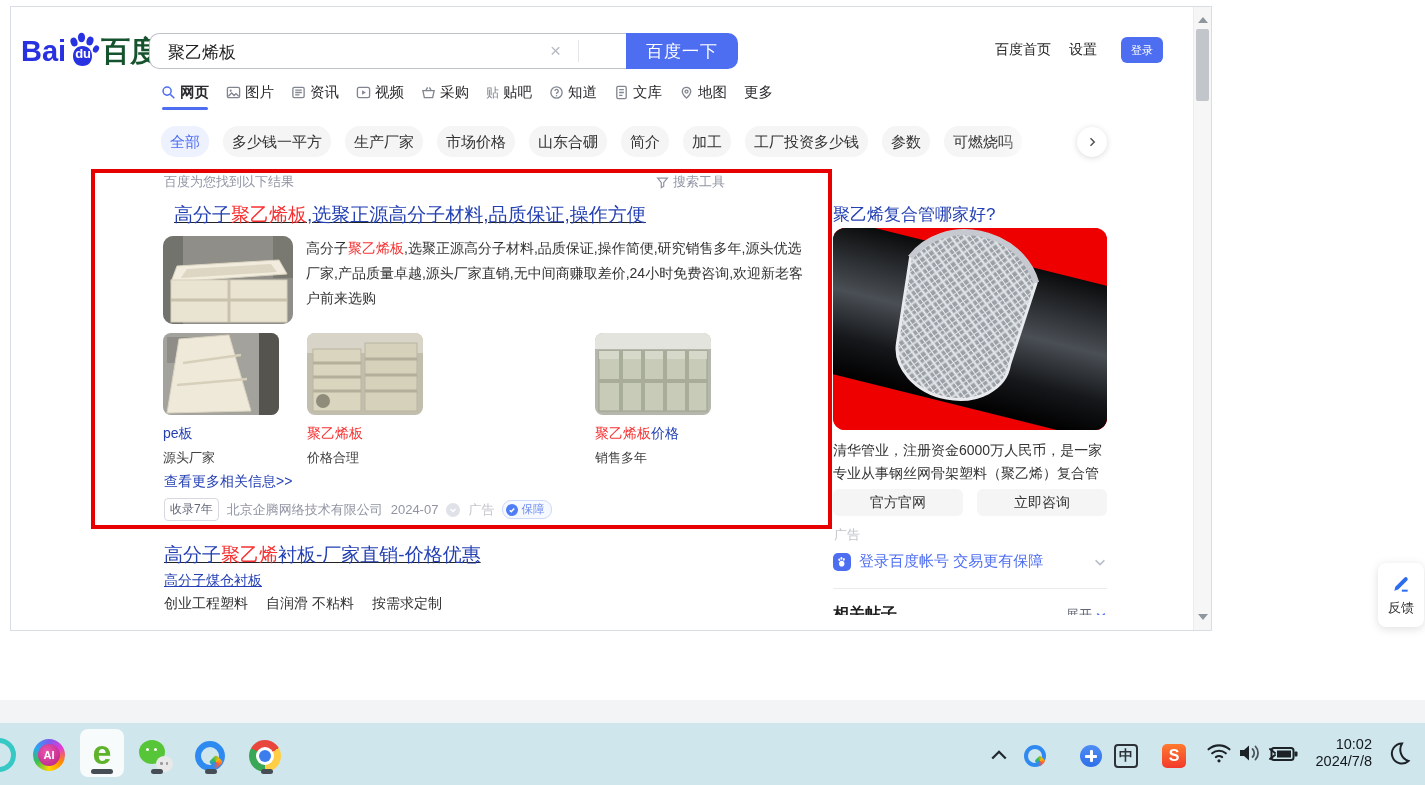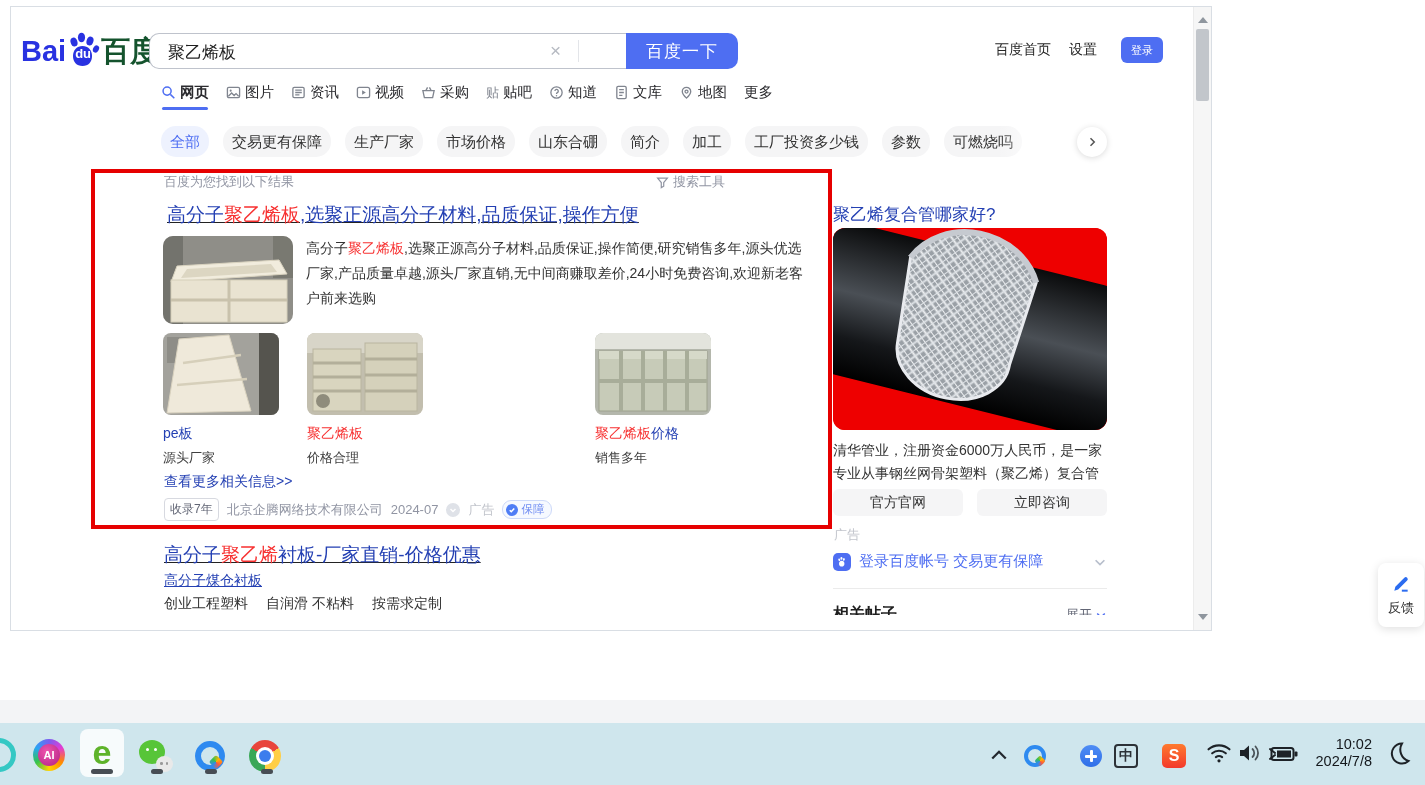--- a/index.html
+++ b/index.html
@@ -59,21 +59,21 @@
   .foundtxt{left:153px;top:166px;font-size:13px;color:#9195a3;}
   .tools{left:645px;top:166px;display:flex;gap:4px;align-items:center;font-size:13px;color:#9195a3;}
 
   
   .redbox{left:80px;top:162px;width:741px;height:360px;border:4px solid #e60000;box-sizing:border-box;z-index:40;pointer-events:none;}
 
   
   .rtitle{font-size:19px;line-height:24px;text-decoration:underline;}
   .blue{color:#2440b3;}
   .red{color:#f73131;}
-  .t1{left:156px;top:196px;}
+  .t1{left:163px;top:196px;}
   .hero{left:152px;top:229px;width:130px;height:88px;border-radius:10px;overflow:hidden;}
   .desc{left:295px;top:229px;width:508px;font-size:14px;line-height:25px;color:#333;}
   .thumb{top:326px;width:116px;}
   .thumb .img{width:116px;height:82px;border-radius:8px;overflow:hidden;}
   .thumb .lbl{margin-top:10px;font-size:14px;line-height:16px;}
   .thumb .cap{margin-top:8px;font-size:13px;color:#404040;}
   .morelink{left:153px;top:466px;font-size:14px;color:#2440b3;}
   .metarow{left:153px;top:491px;display:flex;align-items:center;gap:8px;}
   .mtag{border:1px solid #d7d9e0;border-radius:4px;padding:2px 5px;font-size:12px;color:#626675;}
   .msrc{font-size:13px;color:#9195a3;}
@@ -244,21 +244,21 @@
           </svg>
         <span>地图</span>
       </div>
       <div class="tab ptr">
           <span>更多</span>
         </div>
     </div>
 
     <div class="abs chiprow">
       <div class="chip active ptr">全部</div>
-      <div class="chip ptr">交易更有保障</div>
+      <div class="chip ptr">多少钱一平方</div>
       <div class="chip ptr">生产厂家</div>
       <div class="chip ptr">市场价格</div>
       <div class="chip ptr">山东合硼</div>
       <div class="chip ptr">简介</div>
       <div class="chip ptr">加工</div>
       <div class="chip ptr">工厂投资多少钱</div>
       <div class="chip ptr">参数</div>
       <div class="chip ptr">可燃烧吗</div>
 
     </div>

